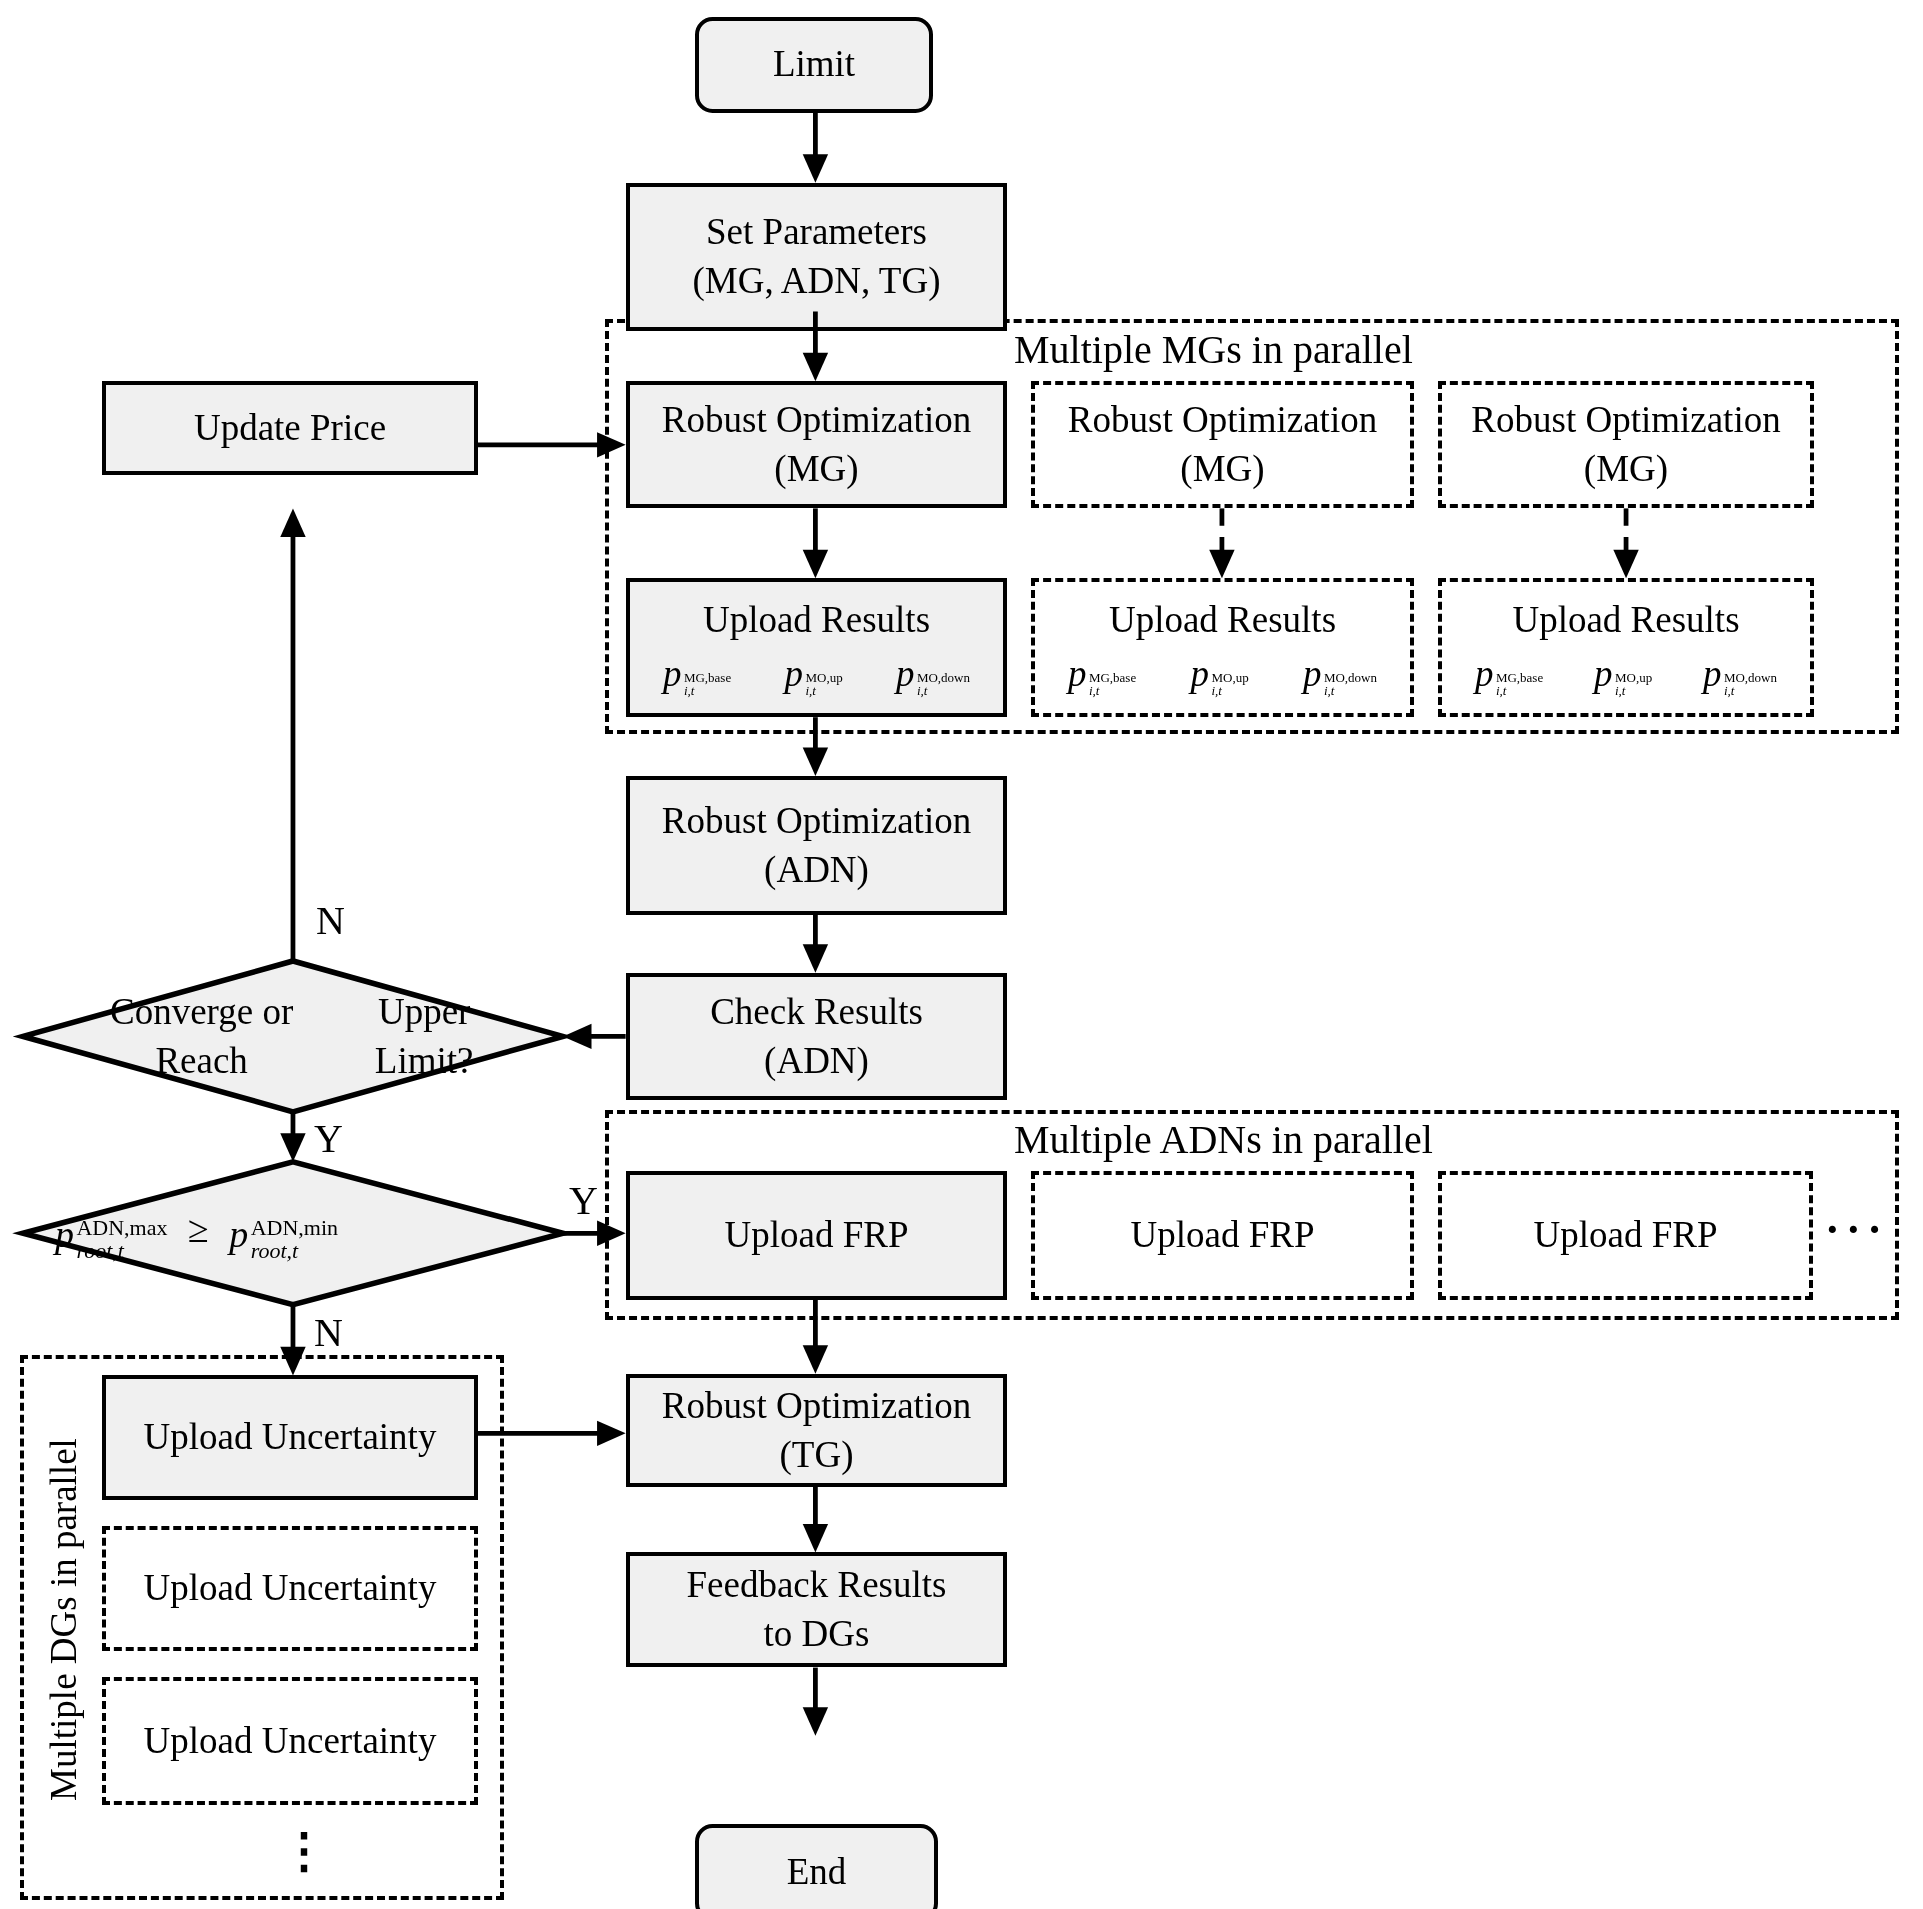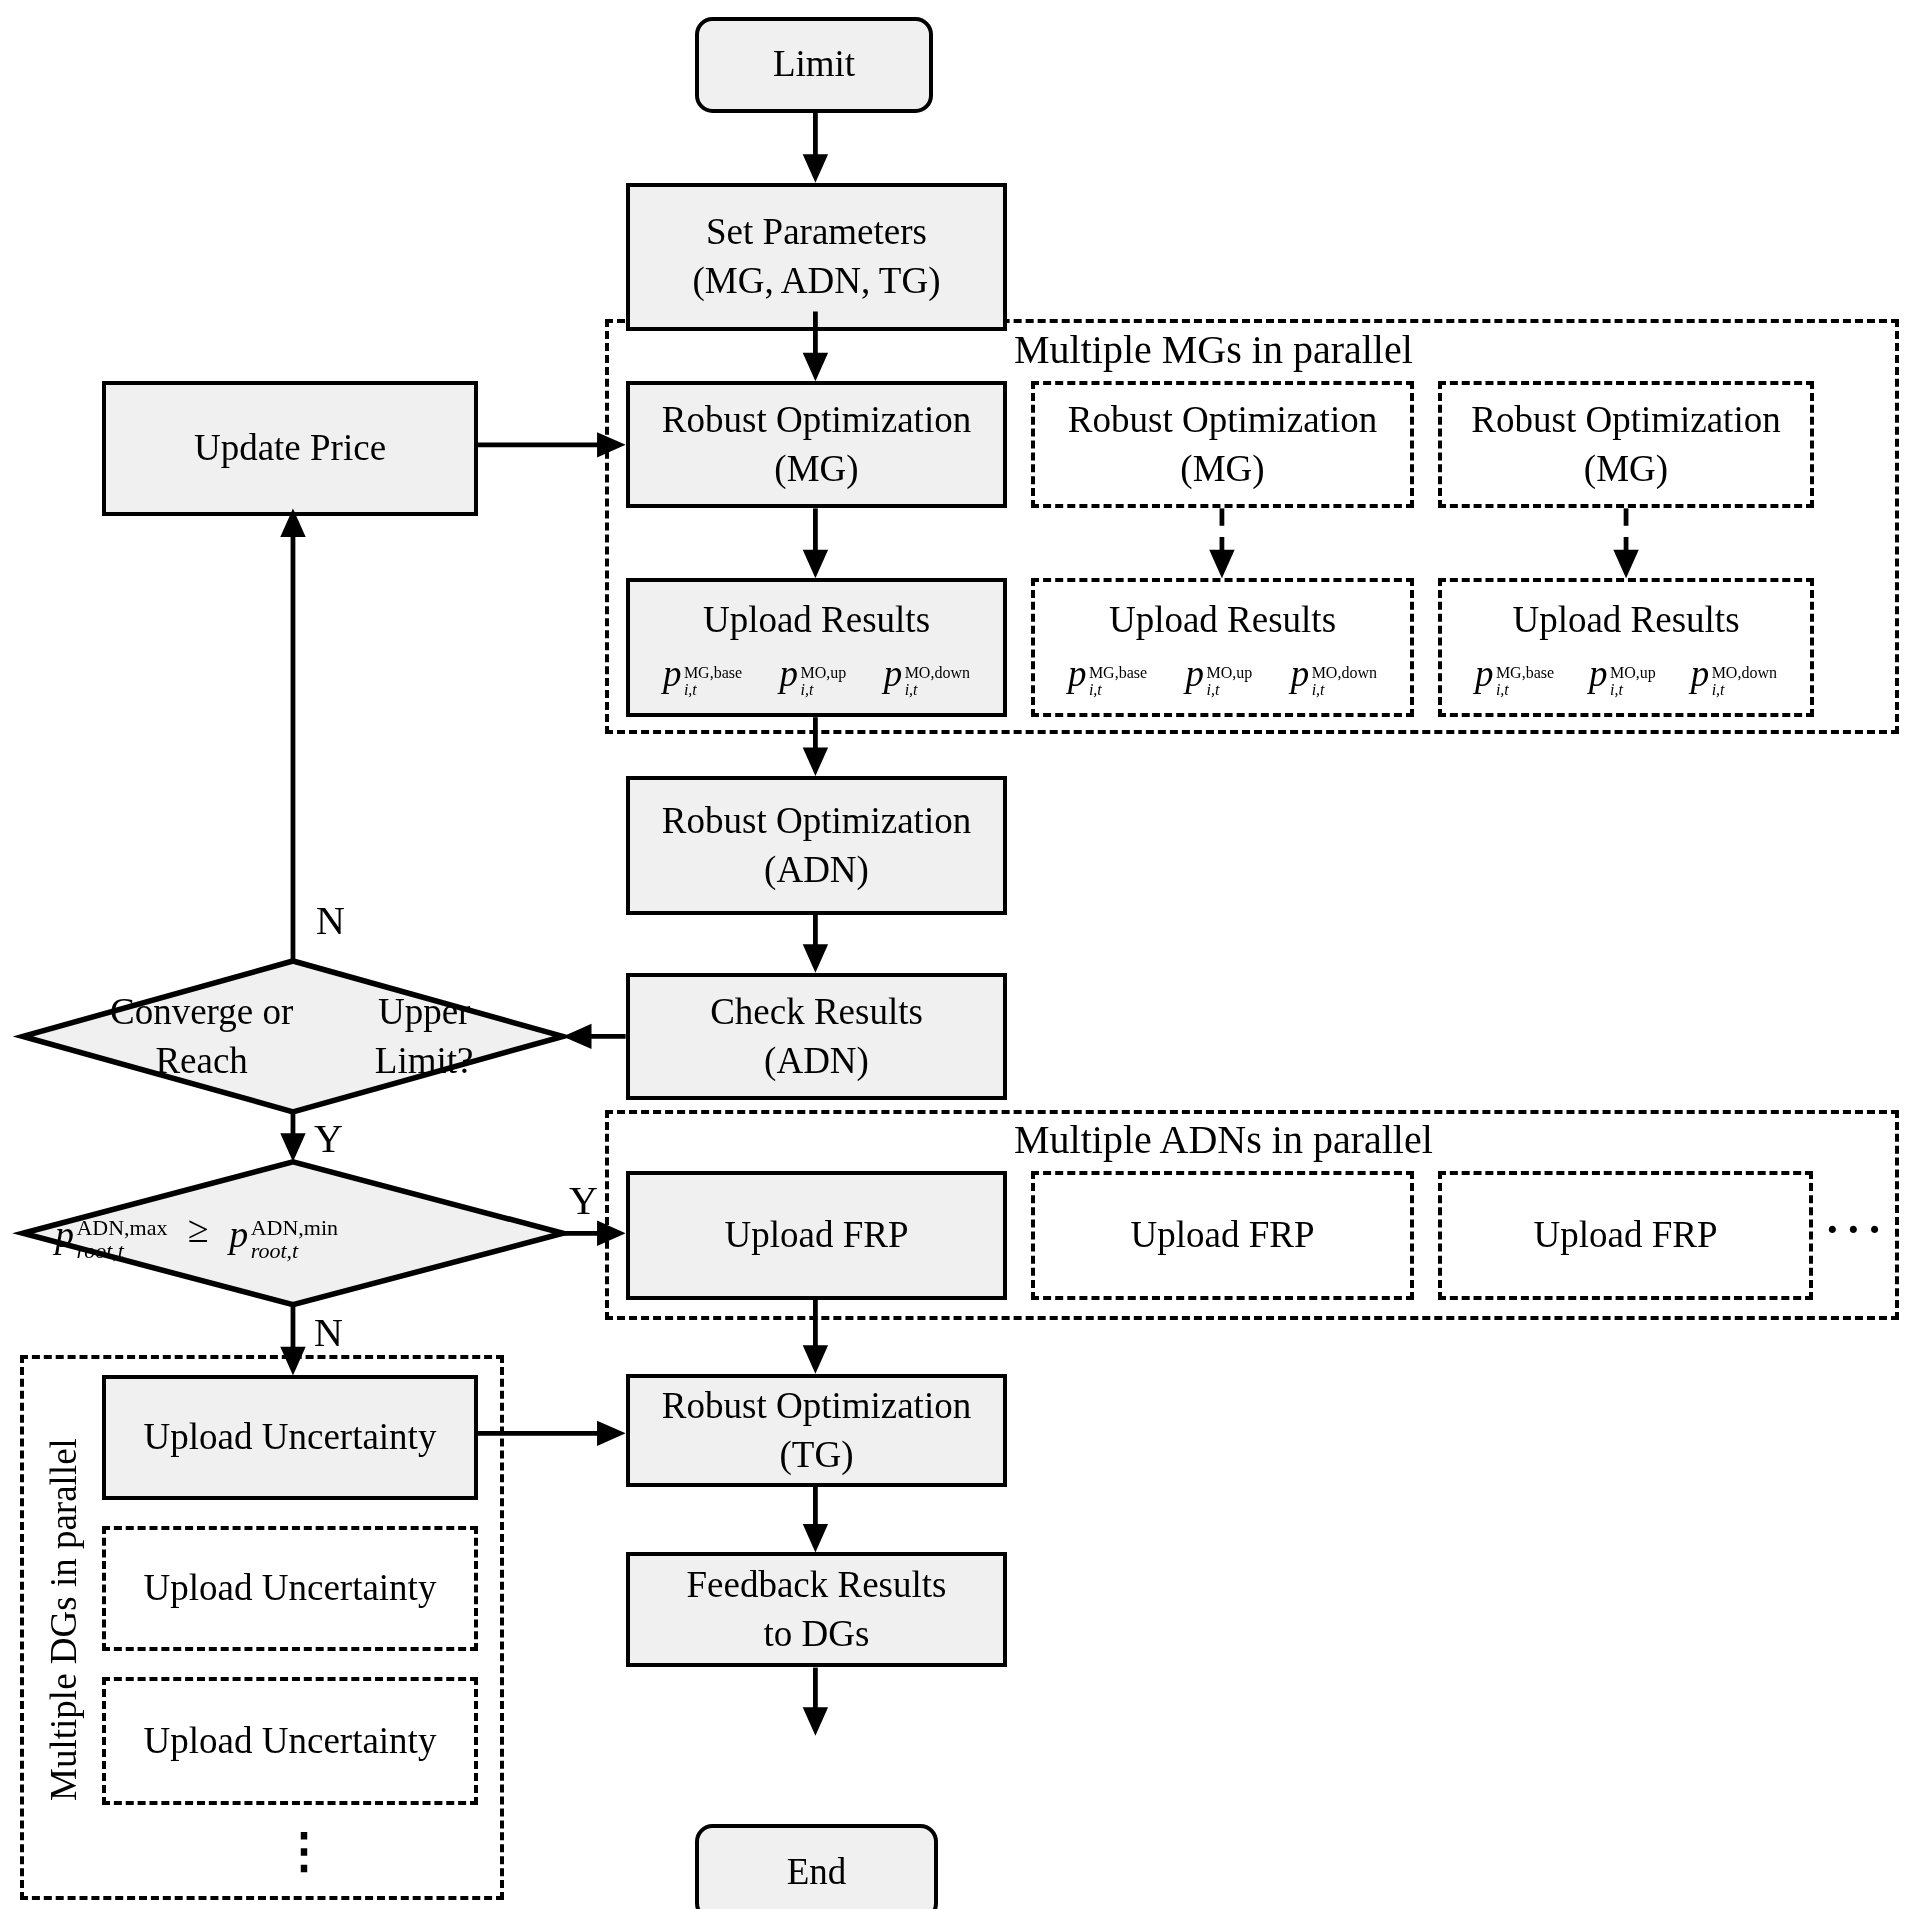--- a/index.html
+++ b/index.html
@@ -30,21 +30,21 @@
     position:absolute;display:flex;flex-direction:row;align-items:center;
     text-align:center;font-size:37px;line-height:1.3;
   }
   .math-row{
     display:flex;justify-content:space-between;align-items:center;
     width:100%;padding:0 33px;box-sizing:border-box;margin-top:4.8px;
   }
   .mgp{white-space:nowrap;}
   .mvar{font-style:italic;font-size:37px;}
   .ss{
-    display:inline-block;text-align:left;line-height:1.05;font-size:16px;
+    display:inline-block;text-align:left;line-height:1.05;font-size:13px;
     vertical-align:-9.5px;margin-left:2.4px;
   }
   .ss .sup{display:block;}
   .ss .sub{display:block;font-style:italic;}
   .dmath{font-size:38px;}
   .dmath .mvar{font-size:38px;}
   .dmath .ss{font-size:22px;vertical-align:-11px;}
   .dmath .op{margin:0 11px;vertical-align:4.8px;display:inline-block;}
   .dots{position:absolute;font-size:44px;font-weight:bold;letter-spacing:6.4px;}
   .vdots{position:absolute;font-size:48px;font-weight:bold;}
@@ -110,21 +110,21 @@
   </div>
   <div class="box dashed" style="left:1438px;top:578px;width:376px;height:139px;">
     <div>Upload Results</div>
     <div class="math-row">
       <span class="mgp"><span class="mvar">p</span><span class="ss"><span class="sup">MG,base</span><span class="sub">i,t</span></span></span>
       <span class="mgp"><span class="mvar">p</span><span class="ss"><span class="sup">MO,up</span><span class="sub">i,t</span></span></span>
       <span class="mgp"><span class="mvar">p</span><span class="ss"><span class="sup">MO,down</span><span class="sub">i,t</span></span></span>
     </div>
   </div>
 
-  <div class="box" style="left:102px;top:381px;width:376px;height:135px;">
+  <div class="box" style="left:102px;top:381px;width:376px;height:94px;">
     <div>Update Price</div>
   </div>
 
   <div class="box" style="left:626px;top:776px;width:381px;height:139px;">
     <div>Robust Optimization</div>
     <div>(ADN)</div>
   </div>
   <div class="box" style="left:626px;top:973px;width:381px;height:127px;">
     <div>Check Results</div>
     <div>(ADN)</div>

